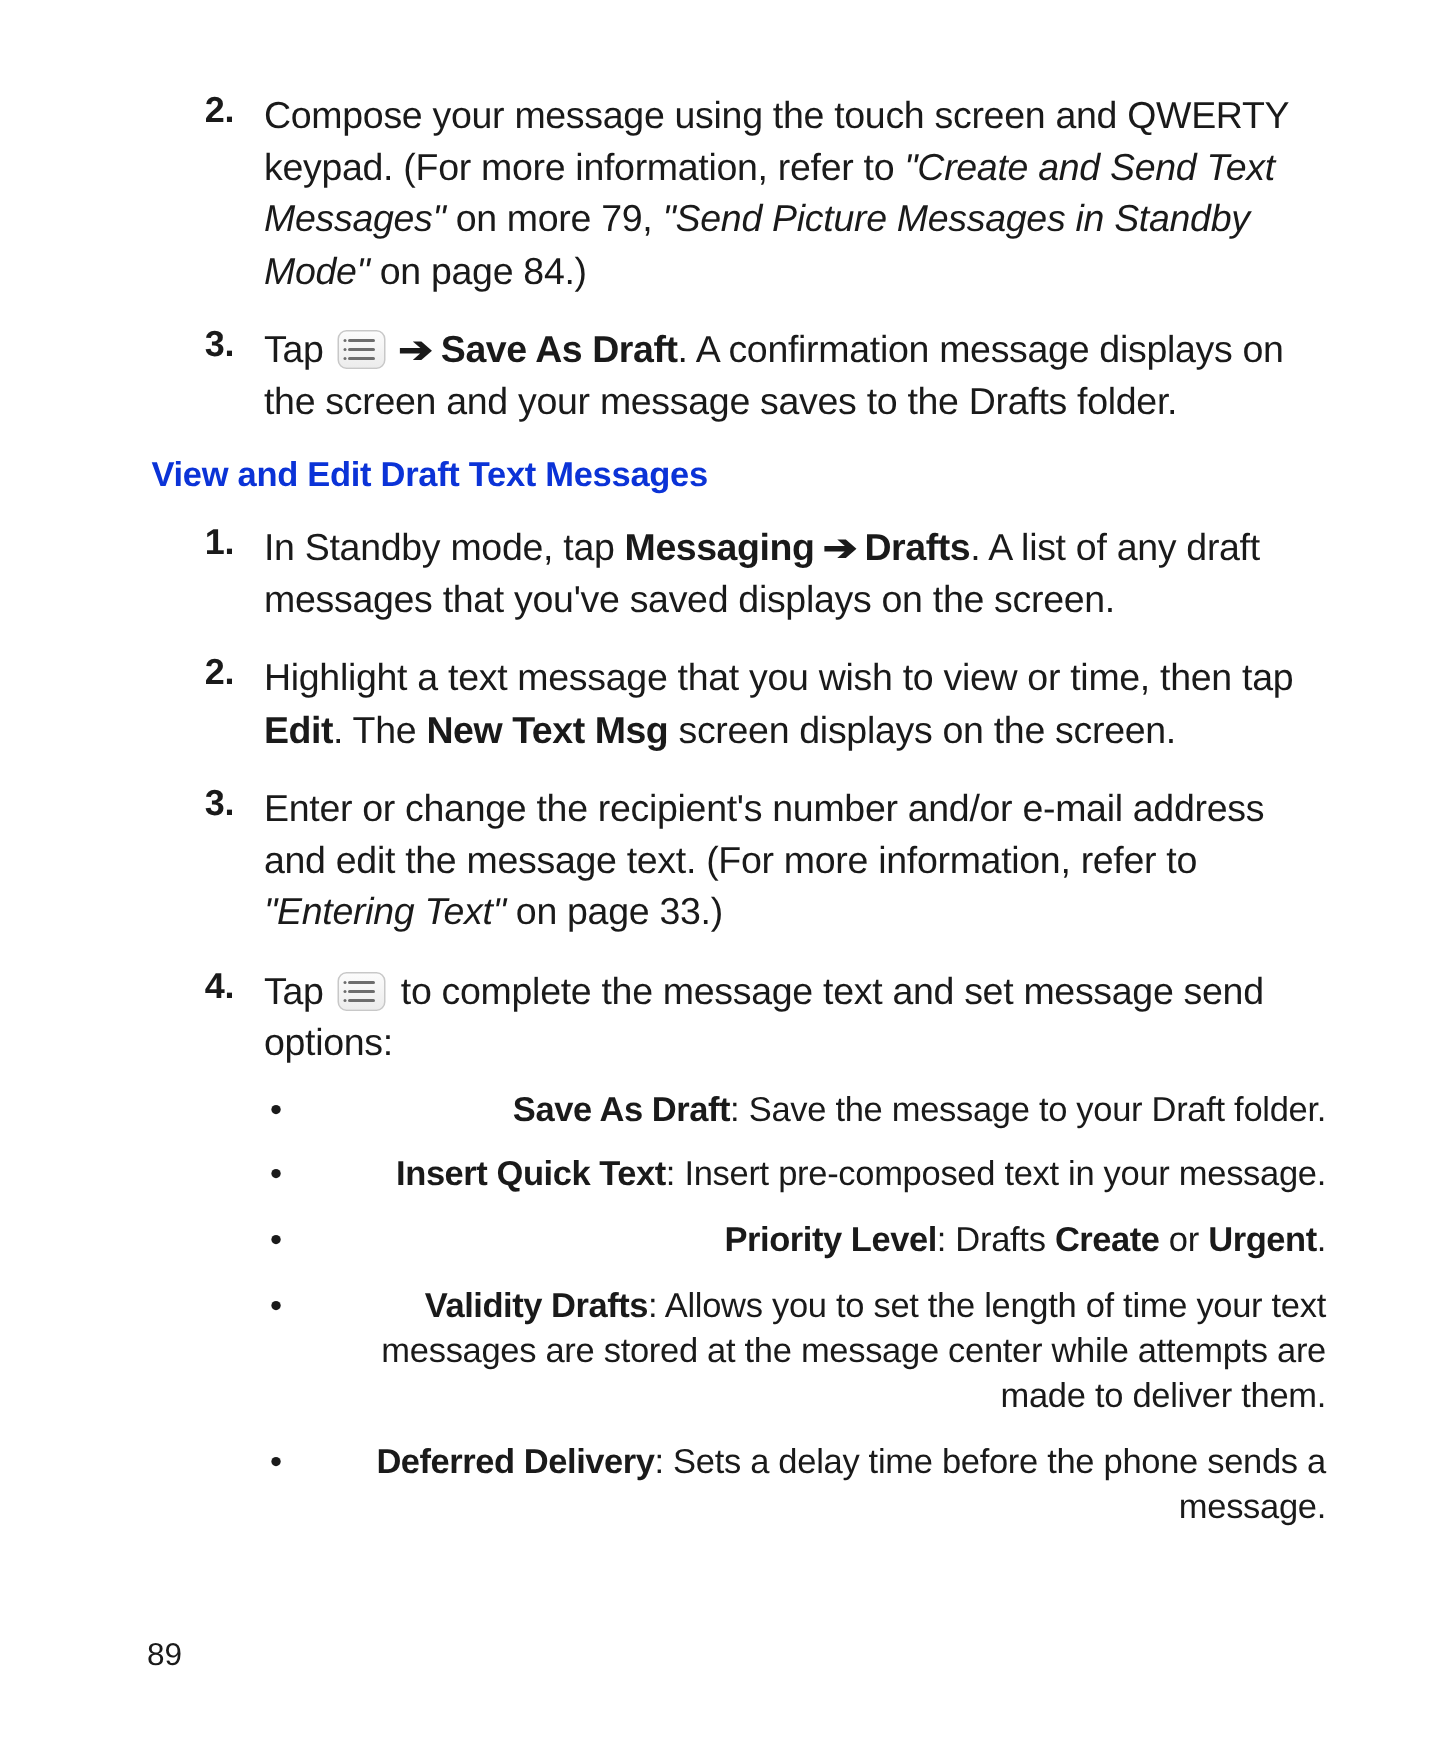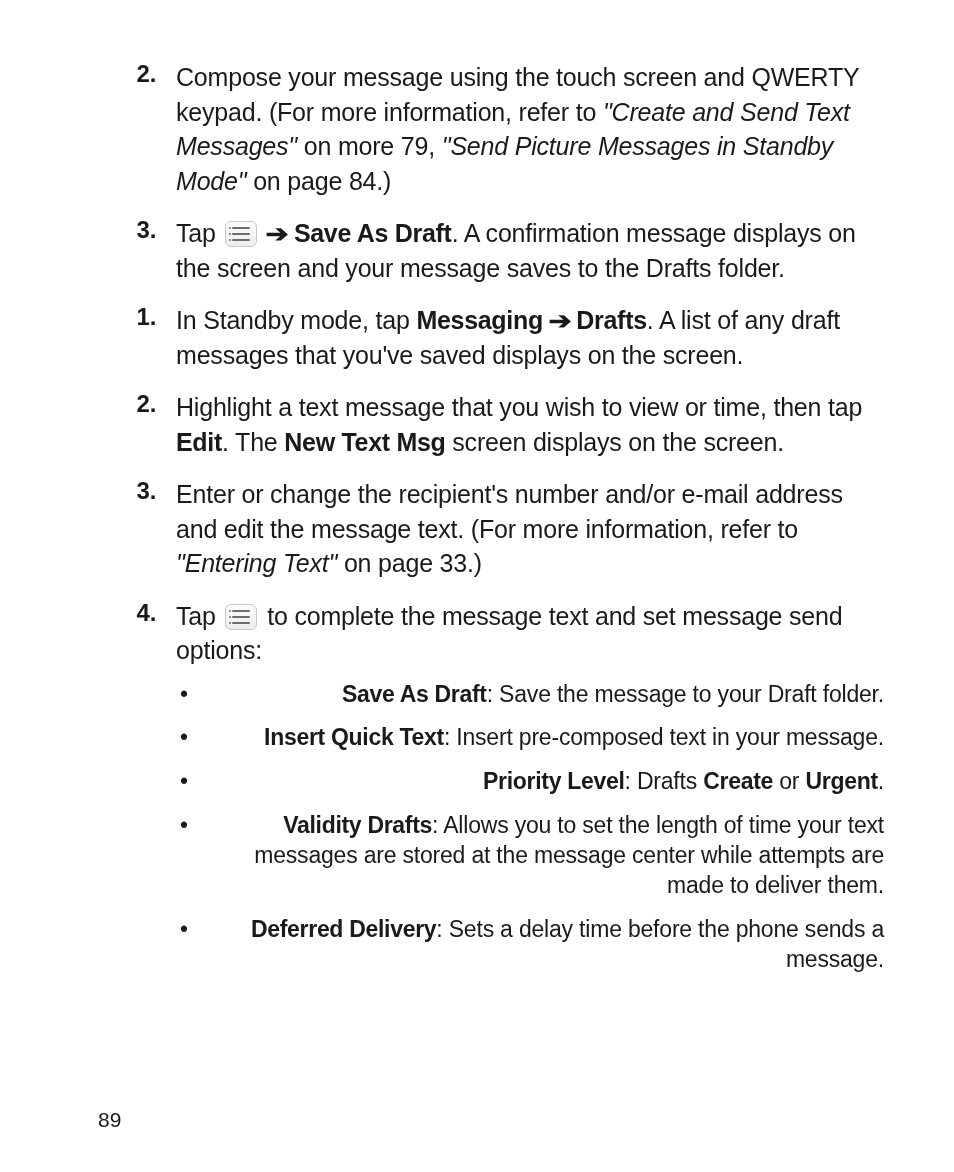--- a/index.html
+++ b/index.html
@@ -106,41 +106,42 @@
     font-size: 23px;
     line-height: 1.3;
     letter-spacing: -0.2px;
     font-stretch: condensed;
     text-align: right;
   }
   .bul-body .b { font-weight: 800; letter-spacing: -0.3px;}
   .page-num {
     position: absolute;
     left: 98px;
-    bottom: 40px;
+    bottom: 56px;
     font-size: 21px;
     color: #1a1a1a;
   }
 </style>
 </head>
 <body>
 
 <div class="page">
 
   <div class="num-list">
     <div class="num-item">
       <div class="num-marker">2.</div>
       <div class="num-body"><span>Compose your message using the touch screen and QWERTY keypad. (For more information, refer to </span><span class="it">"Create and Send Text Messages"</span><span> on more 79, </span><span class="it">"Send Picture Messages in Standby Mode"</span><span> on page 84.)</span></div>
     </div>
     <div class="num-item">
       <div class="num-marker">3.</div>
       <div class="num-body"><span>Tap </span><span class="menu-icon"><span class="l1"></span><span class="l2"></span><span class="l3"></span></span><span> </span><span class="arrow">➔</span><span> </span><span class="b">Save As Draft</span><span>. A confirmation message displays on the screen and your message saves to the Drafts folder.</span></div>
     </div>
   </div>
 
+  <div class="section-hdr">View and Edit Draft Text Messages</div>
 
   <div class="num-list">
     <div class="num-item">
       <div class="num-marker">1.</div>
       <div class="num-body"><span>In Standby mode, tap </span><span class="b">Messaging</span><span> </span><span class="arrow">➔</span><span> </span><span class="b">Drafts</span><span>. A list of any draft messages that you've saved displays on the screen.</span></div>
     </div>
     <div class="num-item">
       <div class="num-marker">2.</div>
       <div class="num-body"><span>Highlight a text message that you wish to view or time, then tap </span><span class="b">Edit</span><span>. The </span><span class="b">New Text Msg</span><span> screen displays on the screen.</span></div>
     </div>

